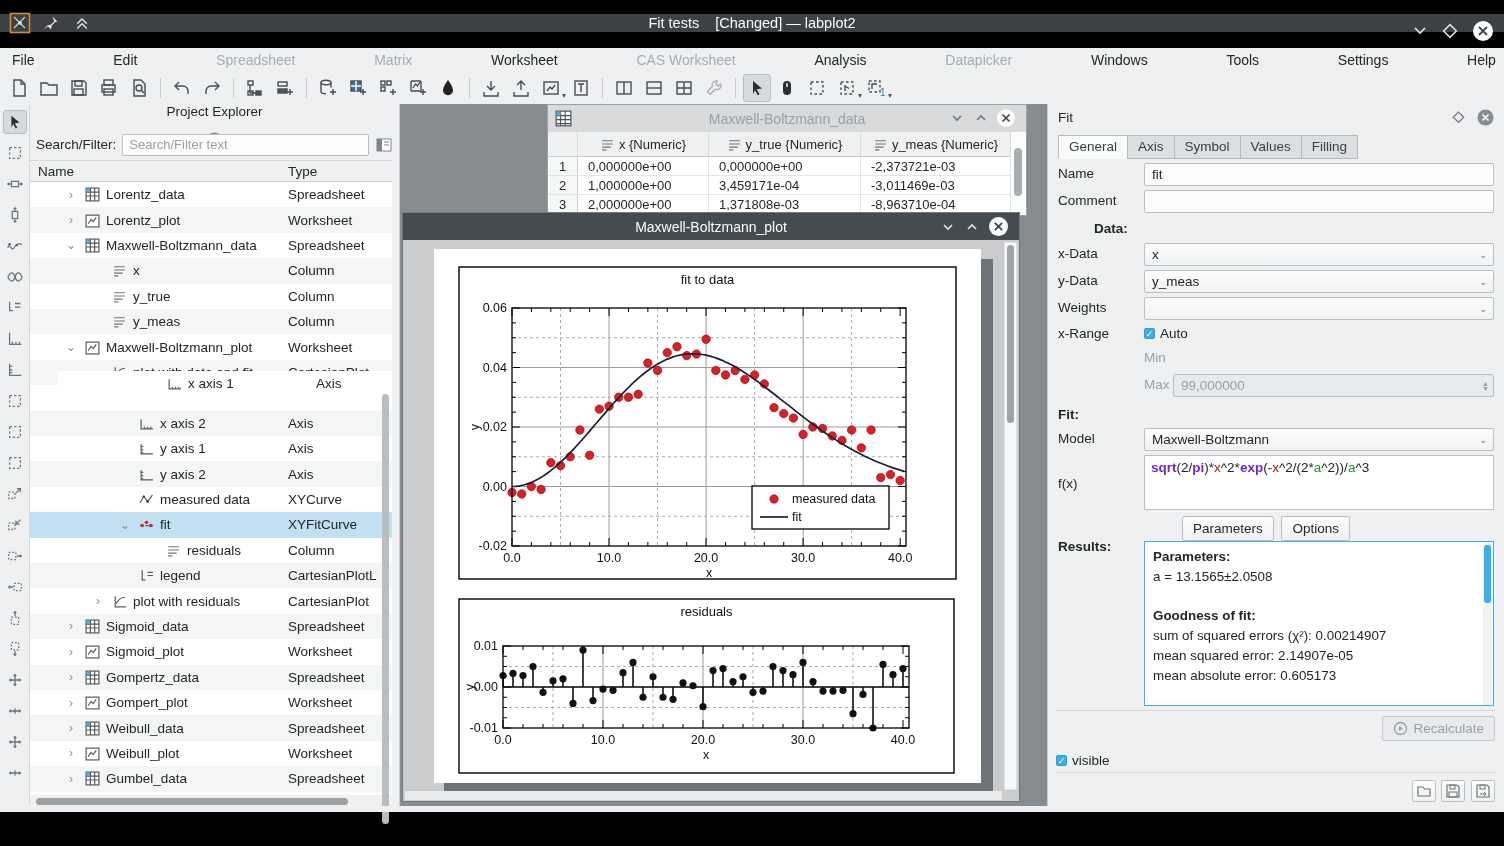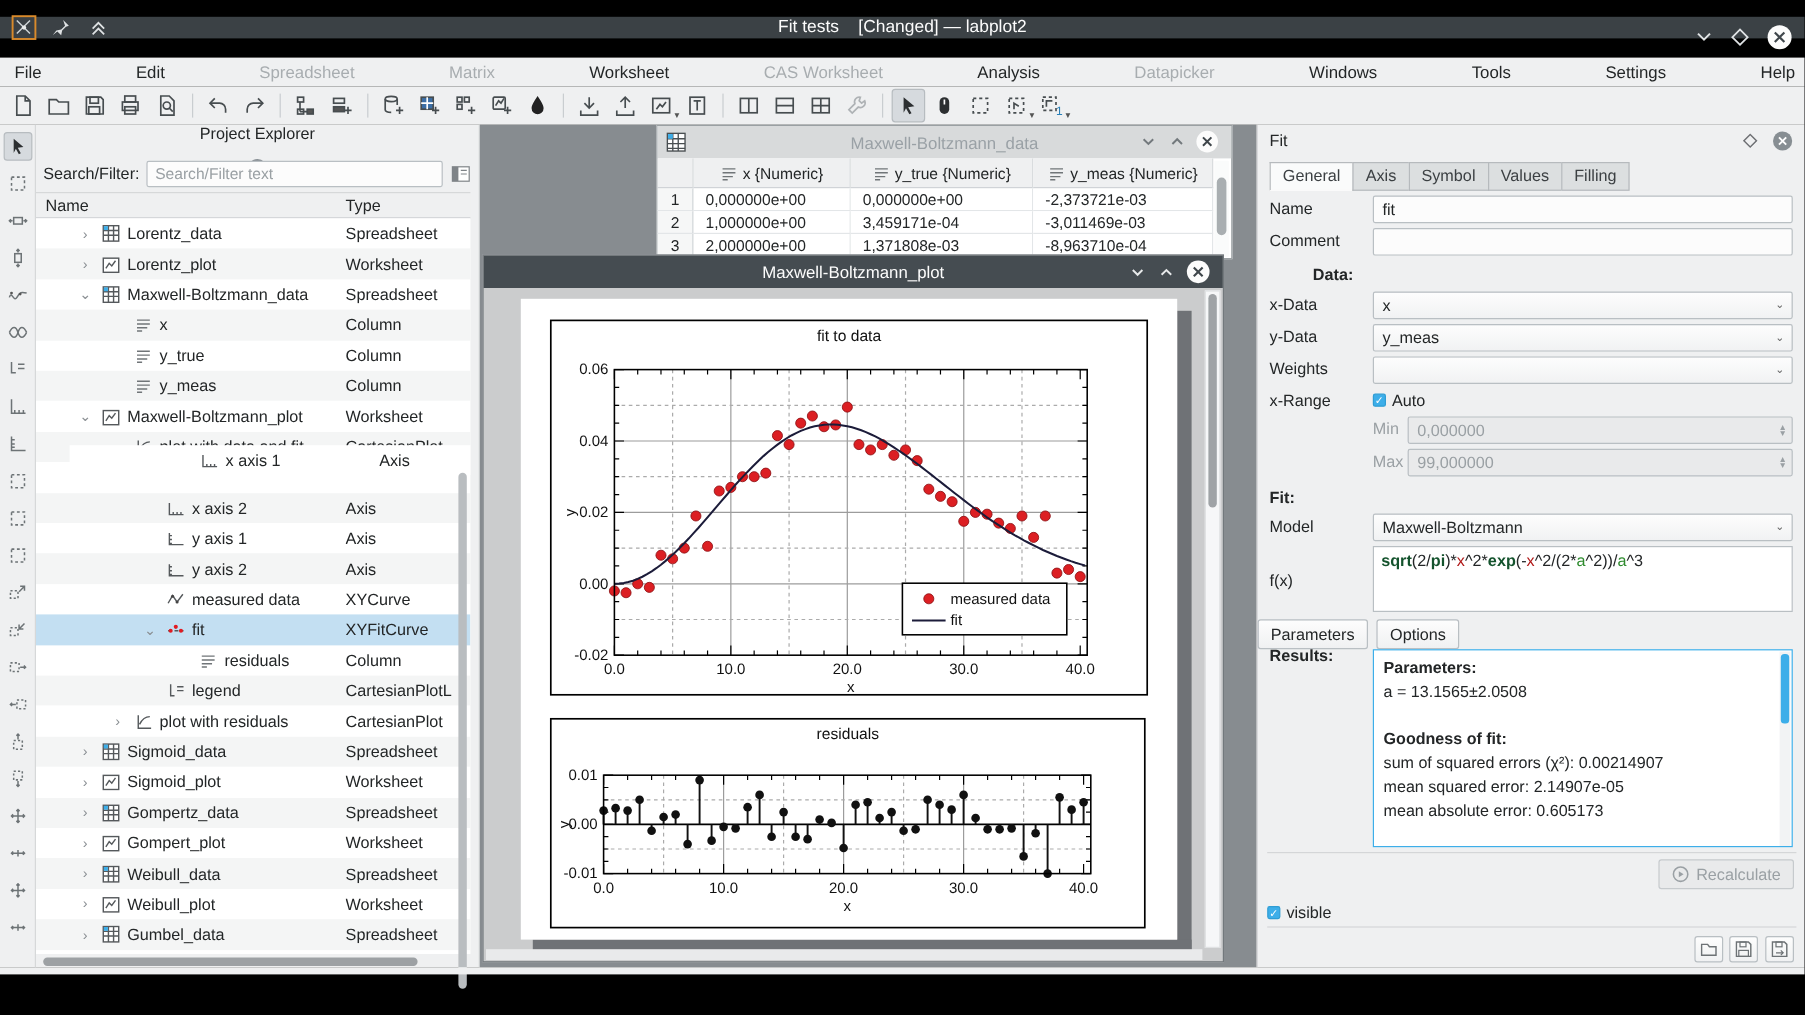--- a/index.html
+++ b/index.html
@@ -85,21 +85,21 @@
   .finput{height:23px;border:1px solid #b9bfc3;border-radius:2px;background:#fcfcfc;padding:0 7px;font-size:13.5px;display:flex;align-items:center;}
   .fcombo{height:23px;border:1px solid #b9bfc3;border-radius:2px;background:linear-gradient(#fdfdfd,#f1f2f3);padding:0 7px;font-size:13.5px;display:flex;align-items:center;position:relative;}
   .fcombo .caret{position:absolute;right:6px;font-size:9px;color:#666;}
   .fdisabled{background:#e9eaeb;color:#9aa0a4;}
   .spin{position:absolute;right:4px;display:flex;flex-direction:column;font-size:7px;color:#9aa0a4;line-height:5px;}
   .section{font-weight:bold;font-size:13.5px;}
   .check{width:11px;height:11px;background:#3daee9;border:1px solid #2f9dd4;border-radius:2px;color:#fff;font-size:9px;line-height:10px;text-align:center;margin-right:5px;}
   .btn{height:25px;border:1px solid #b9bfc3;border-radius:2.5px;background:linear-gradient(#fdfdfd,#f0f1f2);display:inline-flex;align-items:center;justify-content:center;padding:0 10px;font-size:13.5px;}
   .btn.disabled{color:#9aa0a4;background:#e9eaeb;border-color:#c6cacd;}
   #fx-box{position:absolute;left:96px;top:351px;width:350px;height:55px;background:#fff;border:1px solid #b9bfc3;padding:4px 6px;font-size:13.5px;}
-  .tok-fn{font-weight:bold;color:#14532d;}
+  .tok-fn{font-weight:bold;color:#6d28d9;}
   .tok-var{color:#b01818;}
   .tok-param{color:#2e8b2e;}
   #results-box{position:absolute;left:96px;top:437px;width:350px;height:165px;background:#fff;border:1px solid #3daee9;padding:5px 8px;font-size:13.4px;line-height:1.48;overflow:hidden;}
   #results-scroll{position:absolute;right:1px;top:1px;width:9px;height:163px;background:#f2f3f4;}
   #results-thumb{position:absolute;left:1px;top:2px;width:7px;height:58px;background:#3daee9;border-radius:3px;}
   .res-line{white-space:nowrap;}
   .res-bold{font-weight:bold;}
   .sepline{position:absolute;left:8px;width:441px;height:1px;background:#d4d6d8;}
   .mini-btn{width:24px;height:22px;border:1px solid #b9bfc3;border-radius:2.5px;background:linear-gradient(#fdfdfd,#f0f1f2);display:inline-flex;align-items:center;justify-content:center;margin-left:2px;}
 
@@ -1262,27 +1262,20 @@
         <span class="flabel">x-Range</span>
       </div>
     <div class="frow" style="left:96px;top:222px;">
       <span class="check">✓</span>
       <span class="flabel">Auto</span>
     </div>
 
     <div class="frow" style="left:96px;top:246px;">
         <span class="flabel" style="color:#9aa0a4;">Min</span>
       </div>
-    <div class="finput fdisabled" style="position:absolute;left:125px;top:243px;width:321px;">
-        <span>0,000000</span>
-        <span class="spin">
-          <span>▲</span>
-          <span>▼</span>
-        </span>
-      </div>
 
     <div class="frow" style="left:96px;top:273px;">
         <span class="flabel" style="color:#9aa0a4;">Max</span>
       </div>
     <div class="finput fdisabled" style="position:absolute;left:125px;top:270px;width:321px;">
         <span>99,000000</span>
         <span class="spin">
           <span>▲</span>
           <span>▼</span>
         </span>
@@ -1298,21 +1291,21 @@
     <div class="fcombo" style="position:absolute;left:96px;top:324px;width:350px;">
         <span>Maxwell-Boltzmann</span>
         <span class="caret">⌄</span>
       </div>
 
     <div class="frow" style="left:10px;top:372px;">
         <span class="flabel">f(x)</span>
       </div>
     <div id="fx-box"><span class="tok-fn">sqrt</span><span>(2/</span><span class="tok-fn">pi</span><span>)*</span><span class="tok-var">x</span><span>^2*</span><span class="tok-fn">exp</span><span>(-</span><span class="tok-var">x</span><span>^2/(2*</span><span class="tok-param">a</span><span>^2))/</span><span class="tok-param">a</span><span>^3</span></div>
 
-    <div style="position:absolute;left:0;top:412px;width:447px;text-align:left;">
+    <div style="position:absolute;left:0;top:412px;width:447px;text-align:center;">
       <span class="btn" style="margin-right:4px;">Parameters</span>
       <span class="btn" style="margin-right:11px;">Options</span>
     </div>
 
     <div class="frow" style="left:10px;top:435px;">
         <span class="section">Results:</span>
       </div>
     <div id="results-box">
       <div id="results-lines">
           <div class="res-line res-bold">Parameters:</div>

